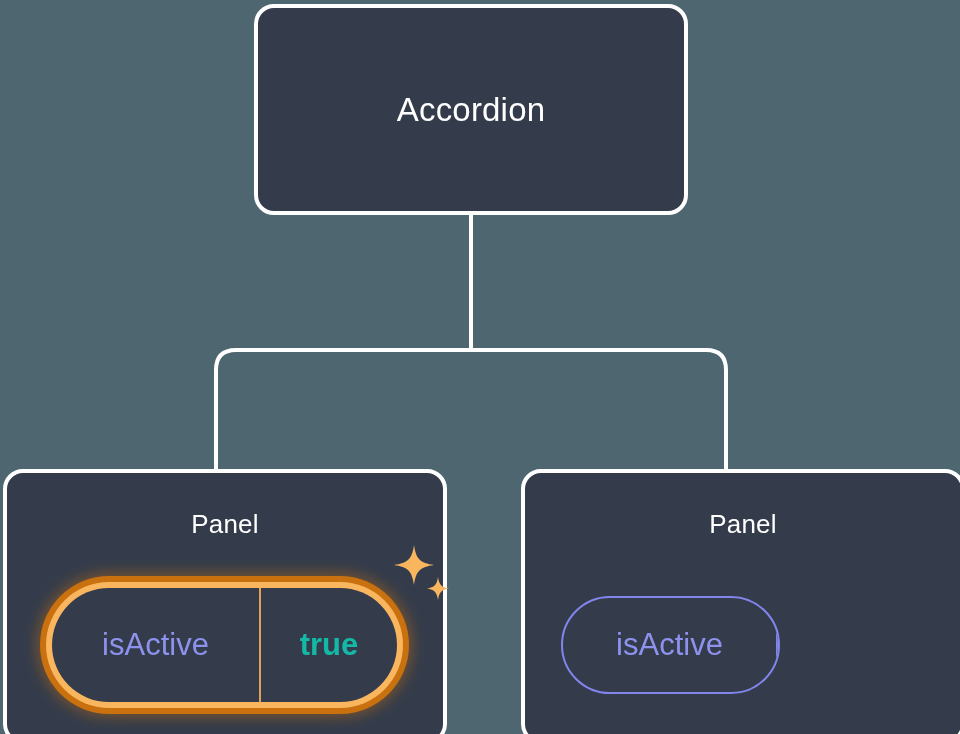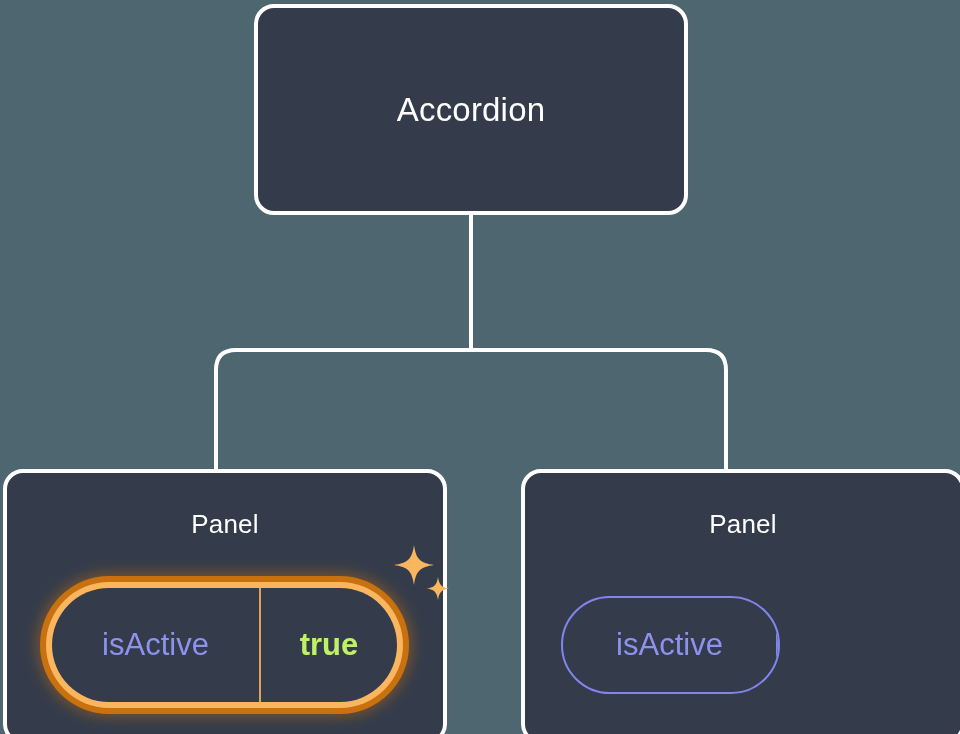--- a/index.html
+++ b/index.html
@@ -149,21 +149,21 @@
     width: 209px;
     color: #8d92ee;
     font-weight: 400;
     border-right: 2px solid #e2a css;
   }
   .pill.highlight .pill-cell.key {
     border-right: 2px solid #e0a254;
   }
   .pill.highlight .pill-cell.val {
     flex: 1;
-    color: #bef264;
+    color: #14b8a6;
     font-weight: 700;
   }
 
   
   #pill-left  { left: 33px; top: 103px; }
   #pill-right { left: 36px; top: 123px; }
 
   
   .sparkles {
     position: absolute;

